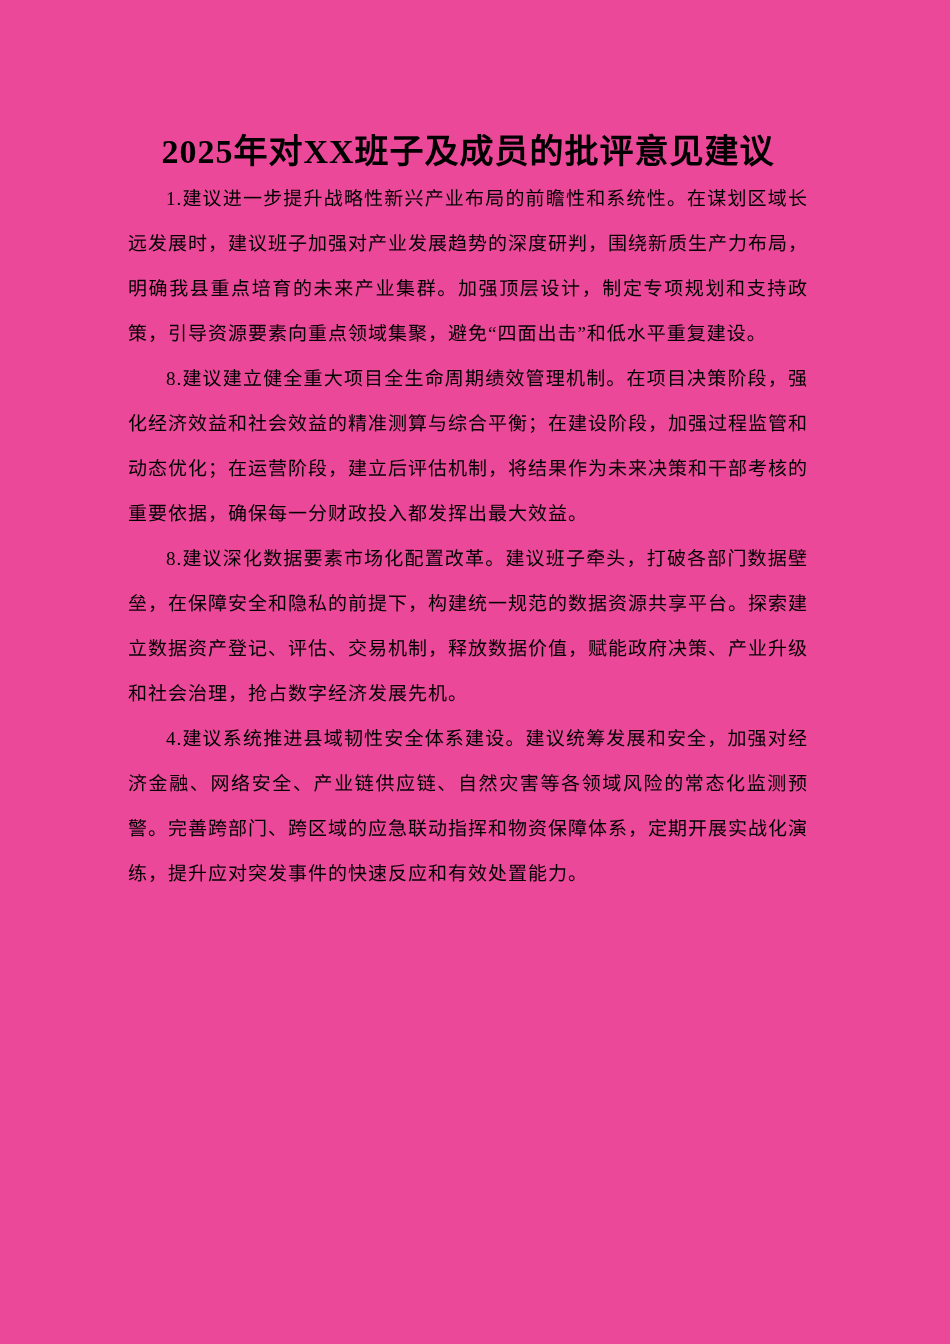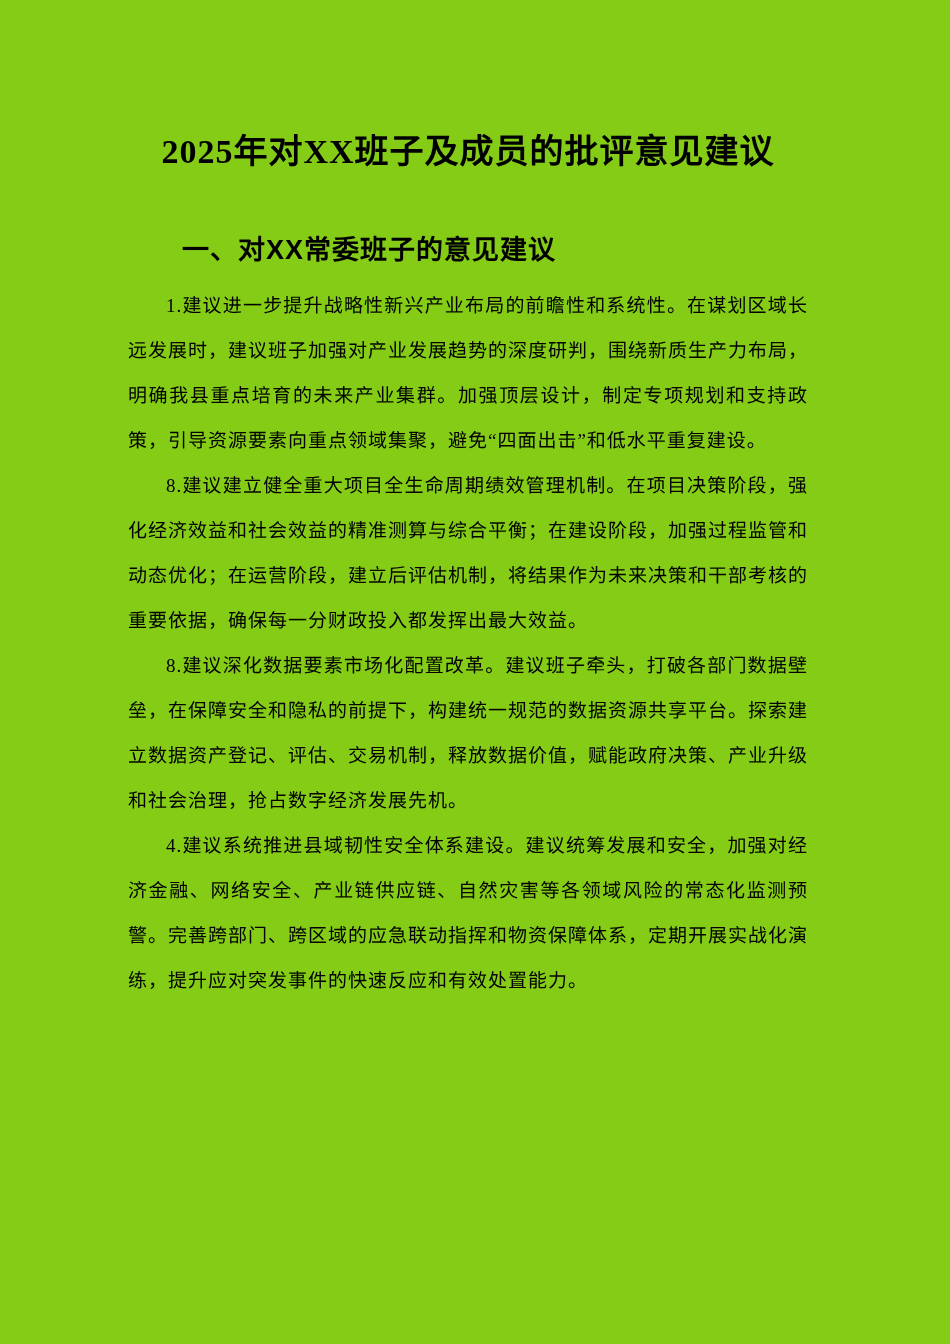--- a/index.html
+++ b/index.html
@@ -5,21 +5,21 @@
   html, body {
     margin: 0;
     padding: 0;
     background: #ffffff;
   }
   .page {
     position: relative;
     width: 950px;
     height: 1344px;
     margin: 0 auto;
-    background: #84cc16;
+    background: #ec4899;
     color: #000000;
     box-sizing: border-box;
     padding: 128px 142px 0 128px;
     overflow: hidden;
   }
   .doc-title {
     margin: 0;
     font-family: "Liberation Serif", "DejaVu Serif", serif;
     font-weight: bold;
     font-size: 34px;
@@ -48,21 +48,20 @@
     text-align: justify;
     text-justify: inter-character;
   }
 </style>
 </head>
 <body>
 
 <div class="page">
   <h1 class="doc-title">2025年对XX班子及成员的批评意见建议</h1>
 
-  <h2 class="section-heading">一、对XX常委班子的意见建议</h2>
 
   <div class="body-text">
     <p>1.建议进一步提升战略性新兴产业布局的前瞻性和系统性。在谋划区域长远发展时，建议班子加强对产业发展趋势的深度研判，围绕新质生产力布局，明确我县重点培育的未来产业集群。加强顶层设计，制定专项规划和支持政策，引导资源要素向重点领域集聚，避免“四面出击”和低水平重复建设。</p>
     <p>8.建议建立健全重大项目全生命周期绩效管理机制。在项目决策阶段，强化经济效益和社会效益的精准测算与综合平衡；在建设阶段，加强过程监管和动态优化；在运营阶段，建立后评估机制，将结果作为未来决策和干部考核的重要依据，确保每一分财政投入都发挥出最大效益。</p>
     <p>8.建议深化数据要素市场化配置改革。建议班子牵头，打破各部门数据壁垒，在保障安全和隐私的前提下，构建统一规范的数据资源共享平台。探索建立数据资产登记、评估、交易机制，释放数据价值，赋能政府决策、产业升级和社会治理，抢占数字经济发展先机。</p>
     <p>4.建议系统推进县域韧性安全体系建设。建议统筹发展和安全，加强对经济金融、网络安全、产业链供应链、自然灾害等各领域风险的常态化监测预警。完善跨部门、跨区域的应急联动指挥和物资保障体系，定期开展实战化演练，提升应对突发事件的快速反应和有效处置能力。</p>
   </div>
 </div>
 
 </body></html>

